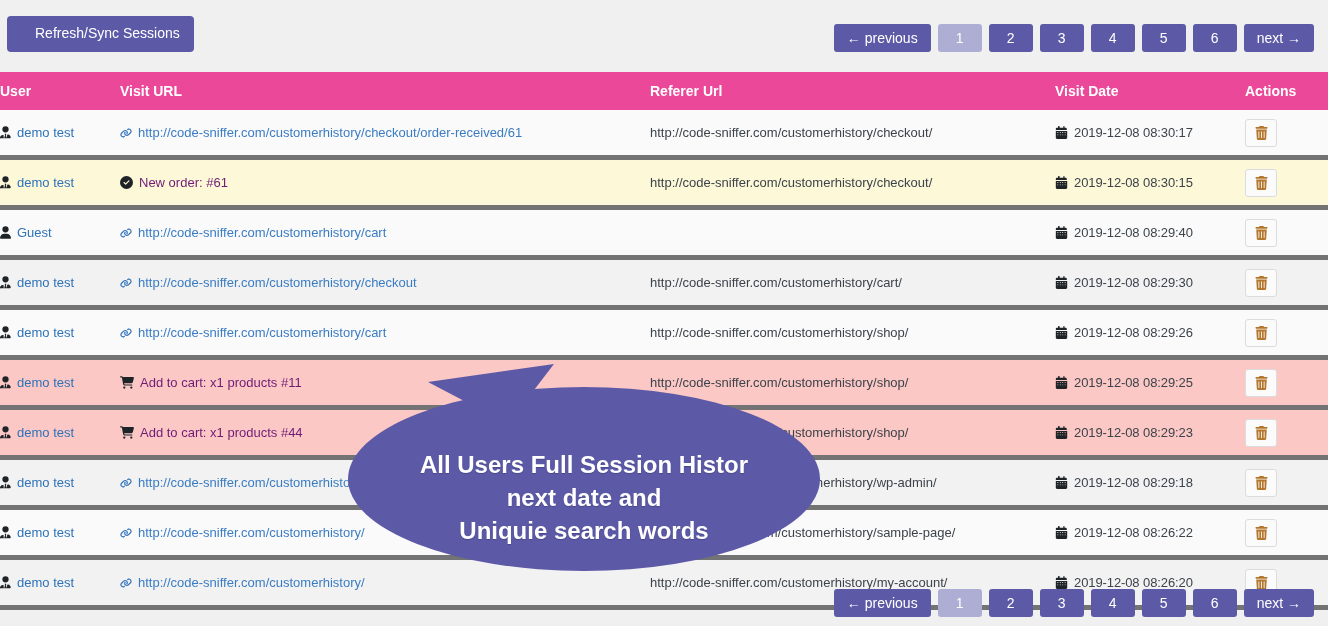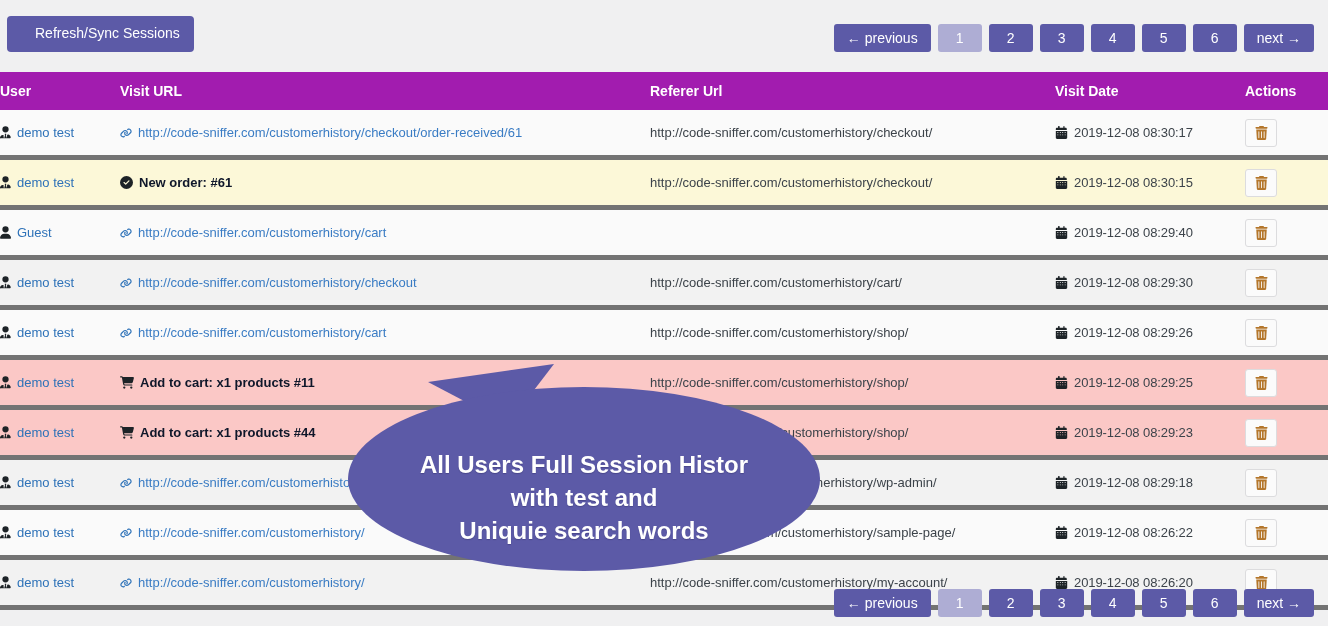--- a/index.html
+++ b/index.html
@@ -80,21 +80,21 @@
     top: 72px;
     width: 1328px;
     background: #ffffff;
   }
   table.sessions {
     width: 1328px;
     border-collapse: collapse;
     table-layout: fixed;
   }
   table.sessions thead th {
-    background: #a21caf;
+    background: #ec4899;
     color: #ffffff;
     text-align: left;
     font-size: 14px;
     font-weight: bold;
     padding: 10px 0 11px 0;
     height: 17px;
   }
   th.c-user, td.c-user    { width: 120px; padding-left: 14px; }
   th.c-url,  td.c-url     { width: 530px; margin-left: 8px; }
   th.c-ref,  td.c-ref     { width: 405px; }
@@ -116,21 +116,21 @@
 
   .cell-inner {
     display: flex;
     align-items: center;
     gap: 6px;
     white-space: nowrap;
     overflow: hidden;
   }
   .user-name { color: #2e72b8; }
   .url-link  { color: #3a7cc4; text-decoration: none; }
-  .bold-ev   { font-weight: bold; color: #0f172a; }
+  .bold-ev   { font-weight: normal; color: #701a75; }
   .ref-text  { color: #3c434a; }
   .date-text { color: #3c434a; letter-spacing: -0.1px; }
 
   .icon {
     display: inline-block;
     flex: none;
     line-height: 1;
   }
   .icon svg { display: block; }
   .ico-user, .ico-usertie { color: #1d2327; }
@@ -663,18 +663,18 @@
     <a class="page-btn wide">next →</a>
   </div>
 
   <div class="callout">
     <svg width="472" height="207" viewBox="0 0 472 207" xmlns="http://www.w3.org/2000/svg">
       <path d="M80 18 L206 0 L160 60 Z" fill="#5c5aa7"></path>
       <ellipse cx="236" cy="115" rx="236" ry="92" fill="#5c5aa7"></ellipse>
     </svg>
     <div class="callout-text">
       <div>All Users Full Session Histor</div>
-      <div>with test and</div>
+      <div>next date and</div>
       <div>Uniquie search words</div>
     </div>
   </div>
 
 </div>
 
 </body></html>

